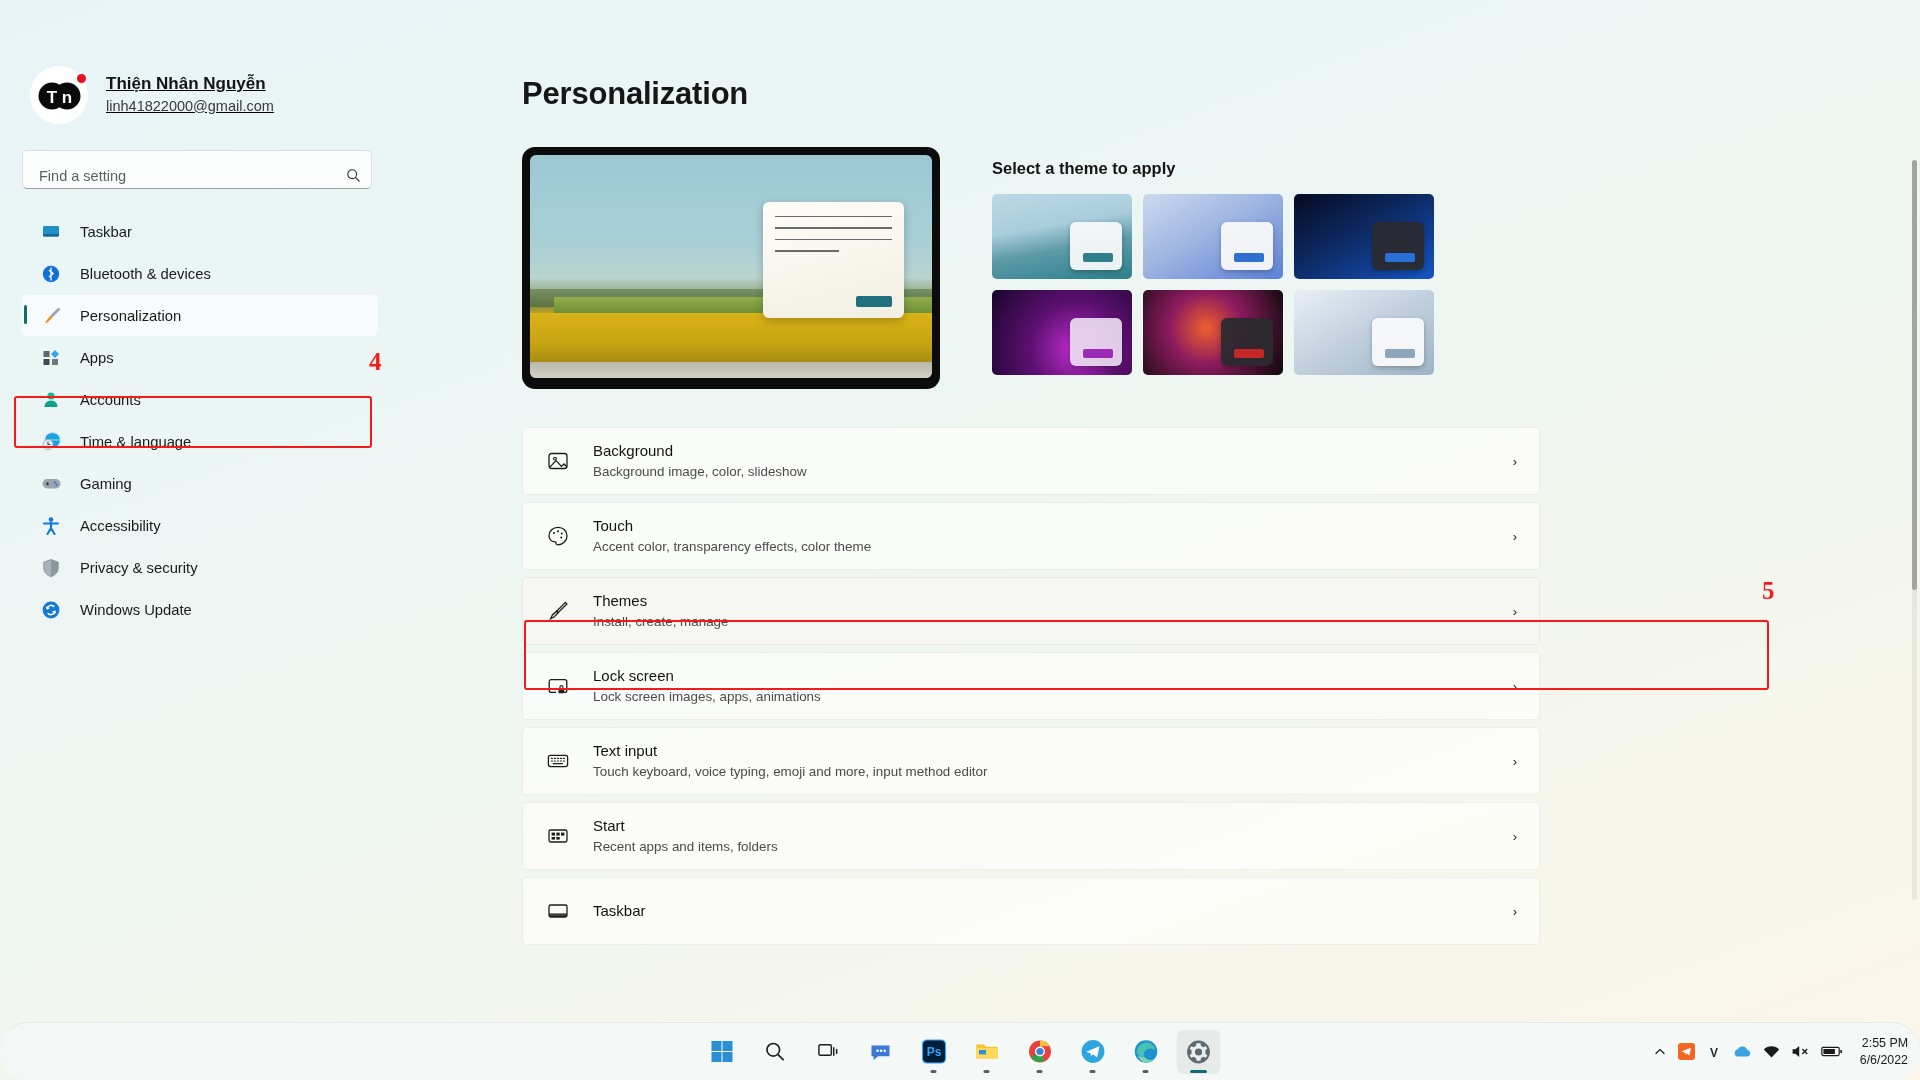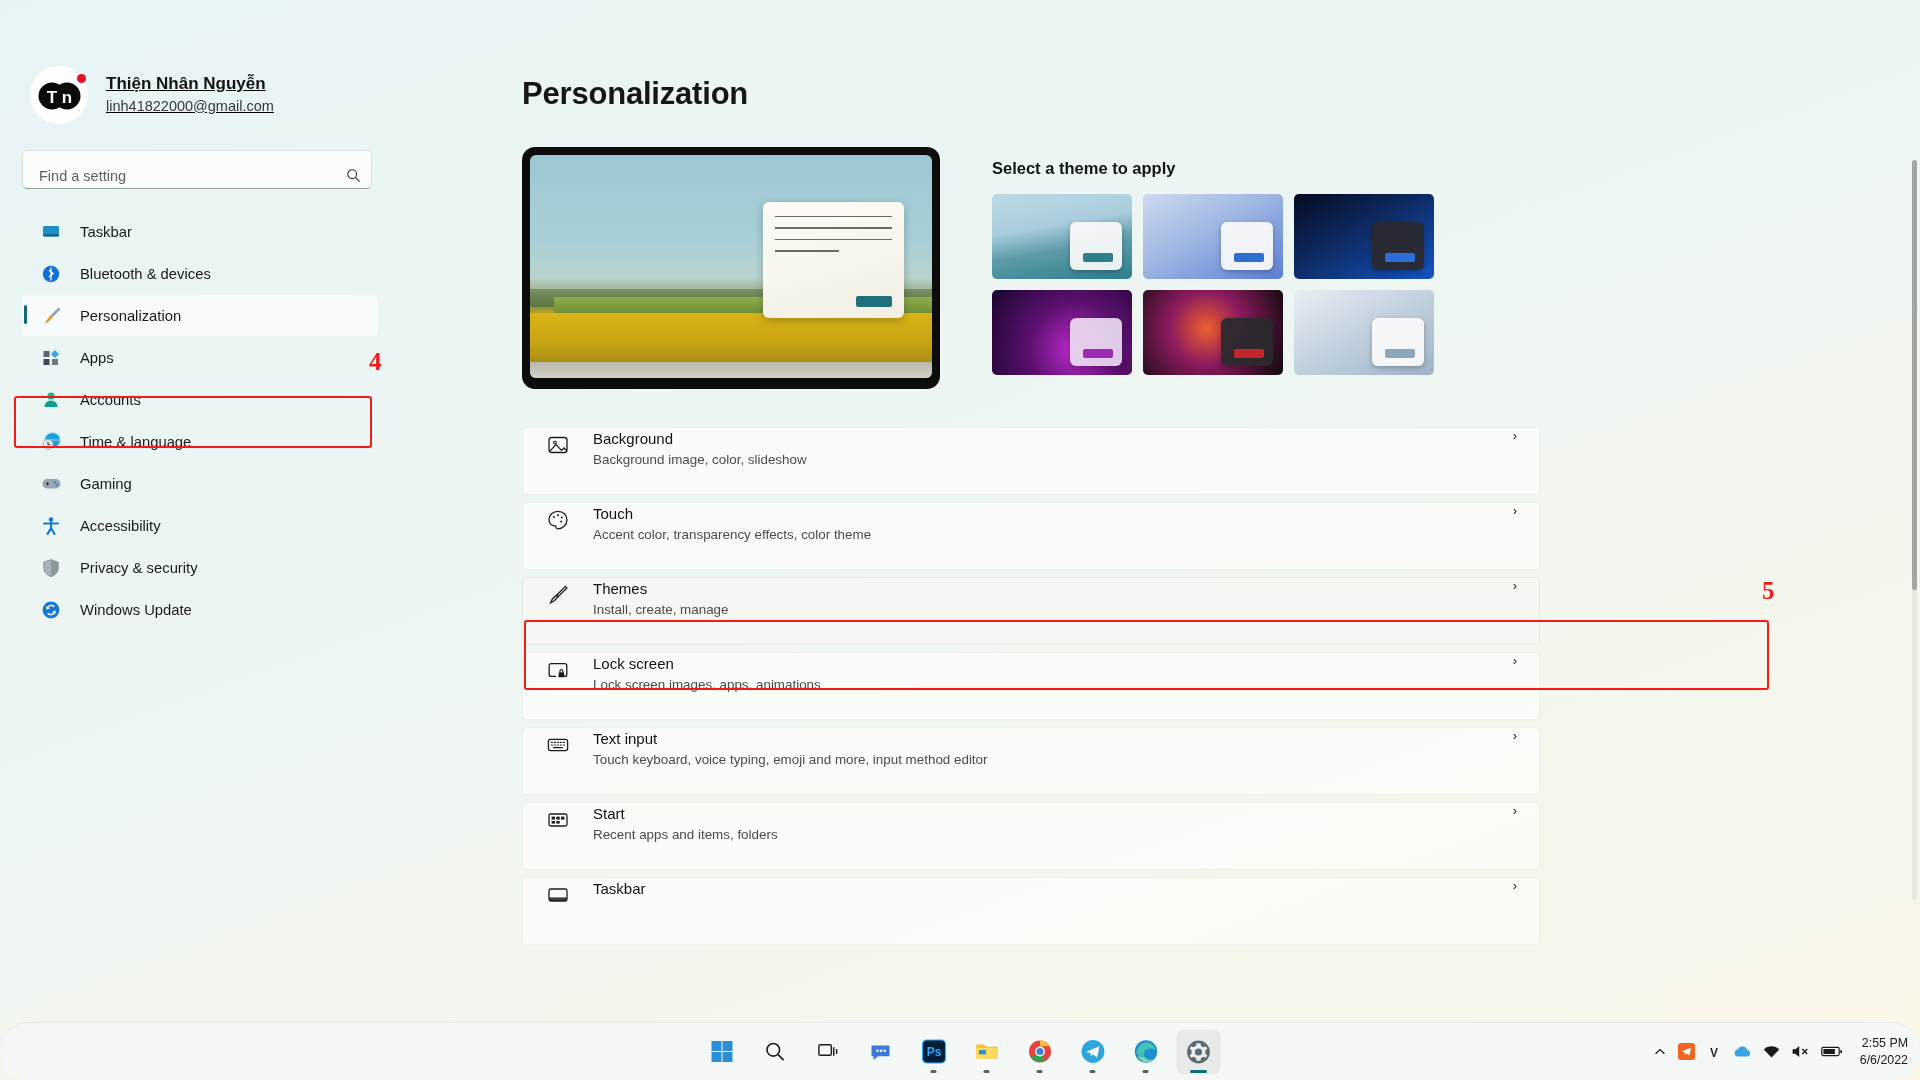--- a/index.html
+++ b/index.html
@@ -166,21 +166,21 @@
   .t4 { background: radial-gradient(circle at 60% 70%, #c02cd0 0%, #5c1070 45%, #18052c 100%); }
   .t5 { background: radial-gradient(circle at 45% 45%, #ef5f2c 0%, #8d1b5e 40%, #090909 100%); }
   .t6 { background: linear-gradient(150deg,#e9eef4 0%,#c5d3e0 45%,#9fb3c6 100%); }
 
   .settings-list { margin: 38px 0 0 122px; width: 1018px; }
   .setting-row {
     position: relative;
     height: 68px; background: rgba(253,253,251,0.74);
     border: 1px solid rgba(0,0,0,0.055);
     border-radius: 5px; margin-bottom: 7px;
-    display: flex; align-items: flex-start; padding: 0 22px 0 18px;
+    display: flex; align-items: center; padding: 0 22px 0 18px;
     cursor: pointer;
   }
   .setting-row.highlighted { background: rgba(246,246,243,0.9); }
   .row-icon {
     width: 34px; height: 34px; margin-right: 18px; color: #1c1c1c;
     display: flex; align-items: center; justify-content: center;
   }
   .row-text { display: flex; flex-direction: column; }
   .row-title { font-size: 15px; color: #121212; line-height: 1.45; }
   .row-sub { font-size: 13.4px; color: #4b4b4b; line-height: 1.5; }

